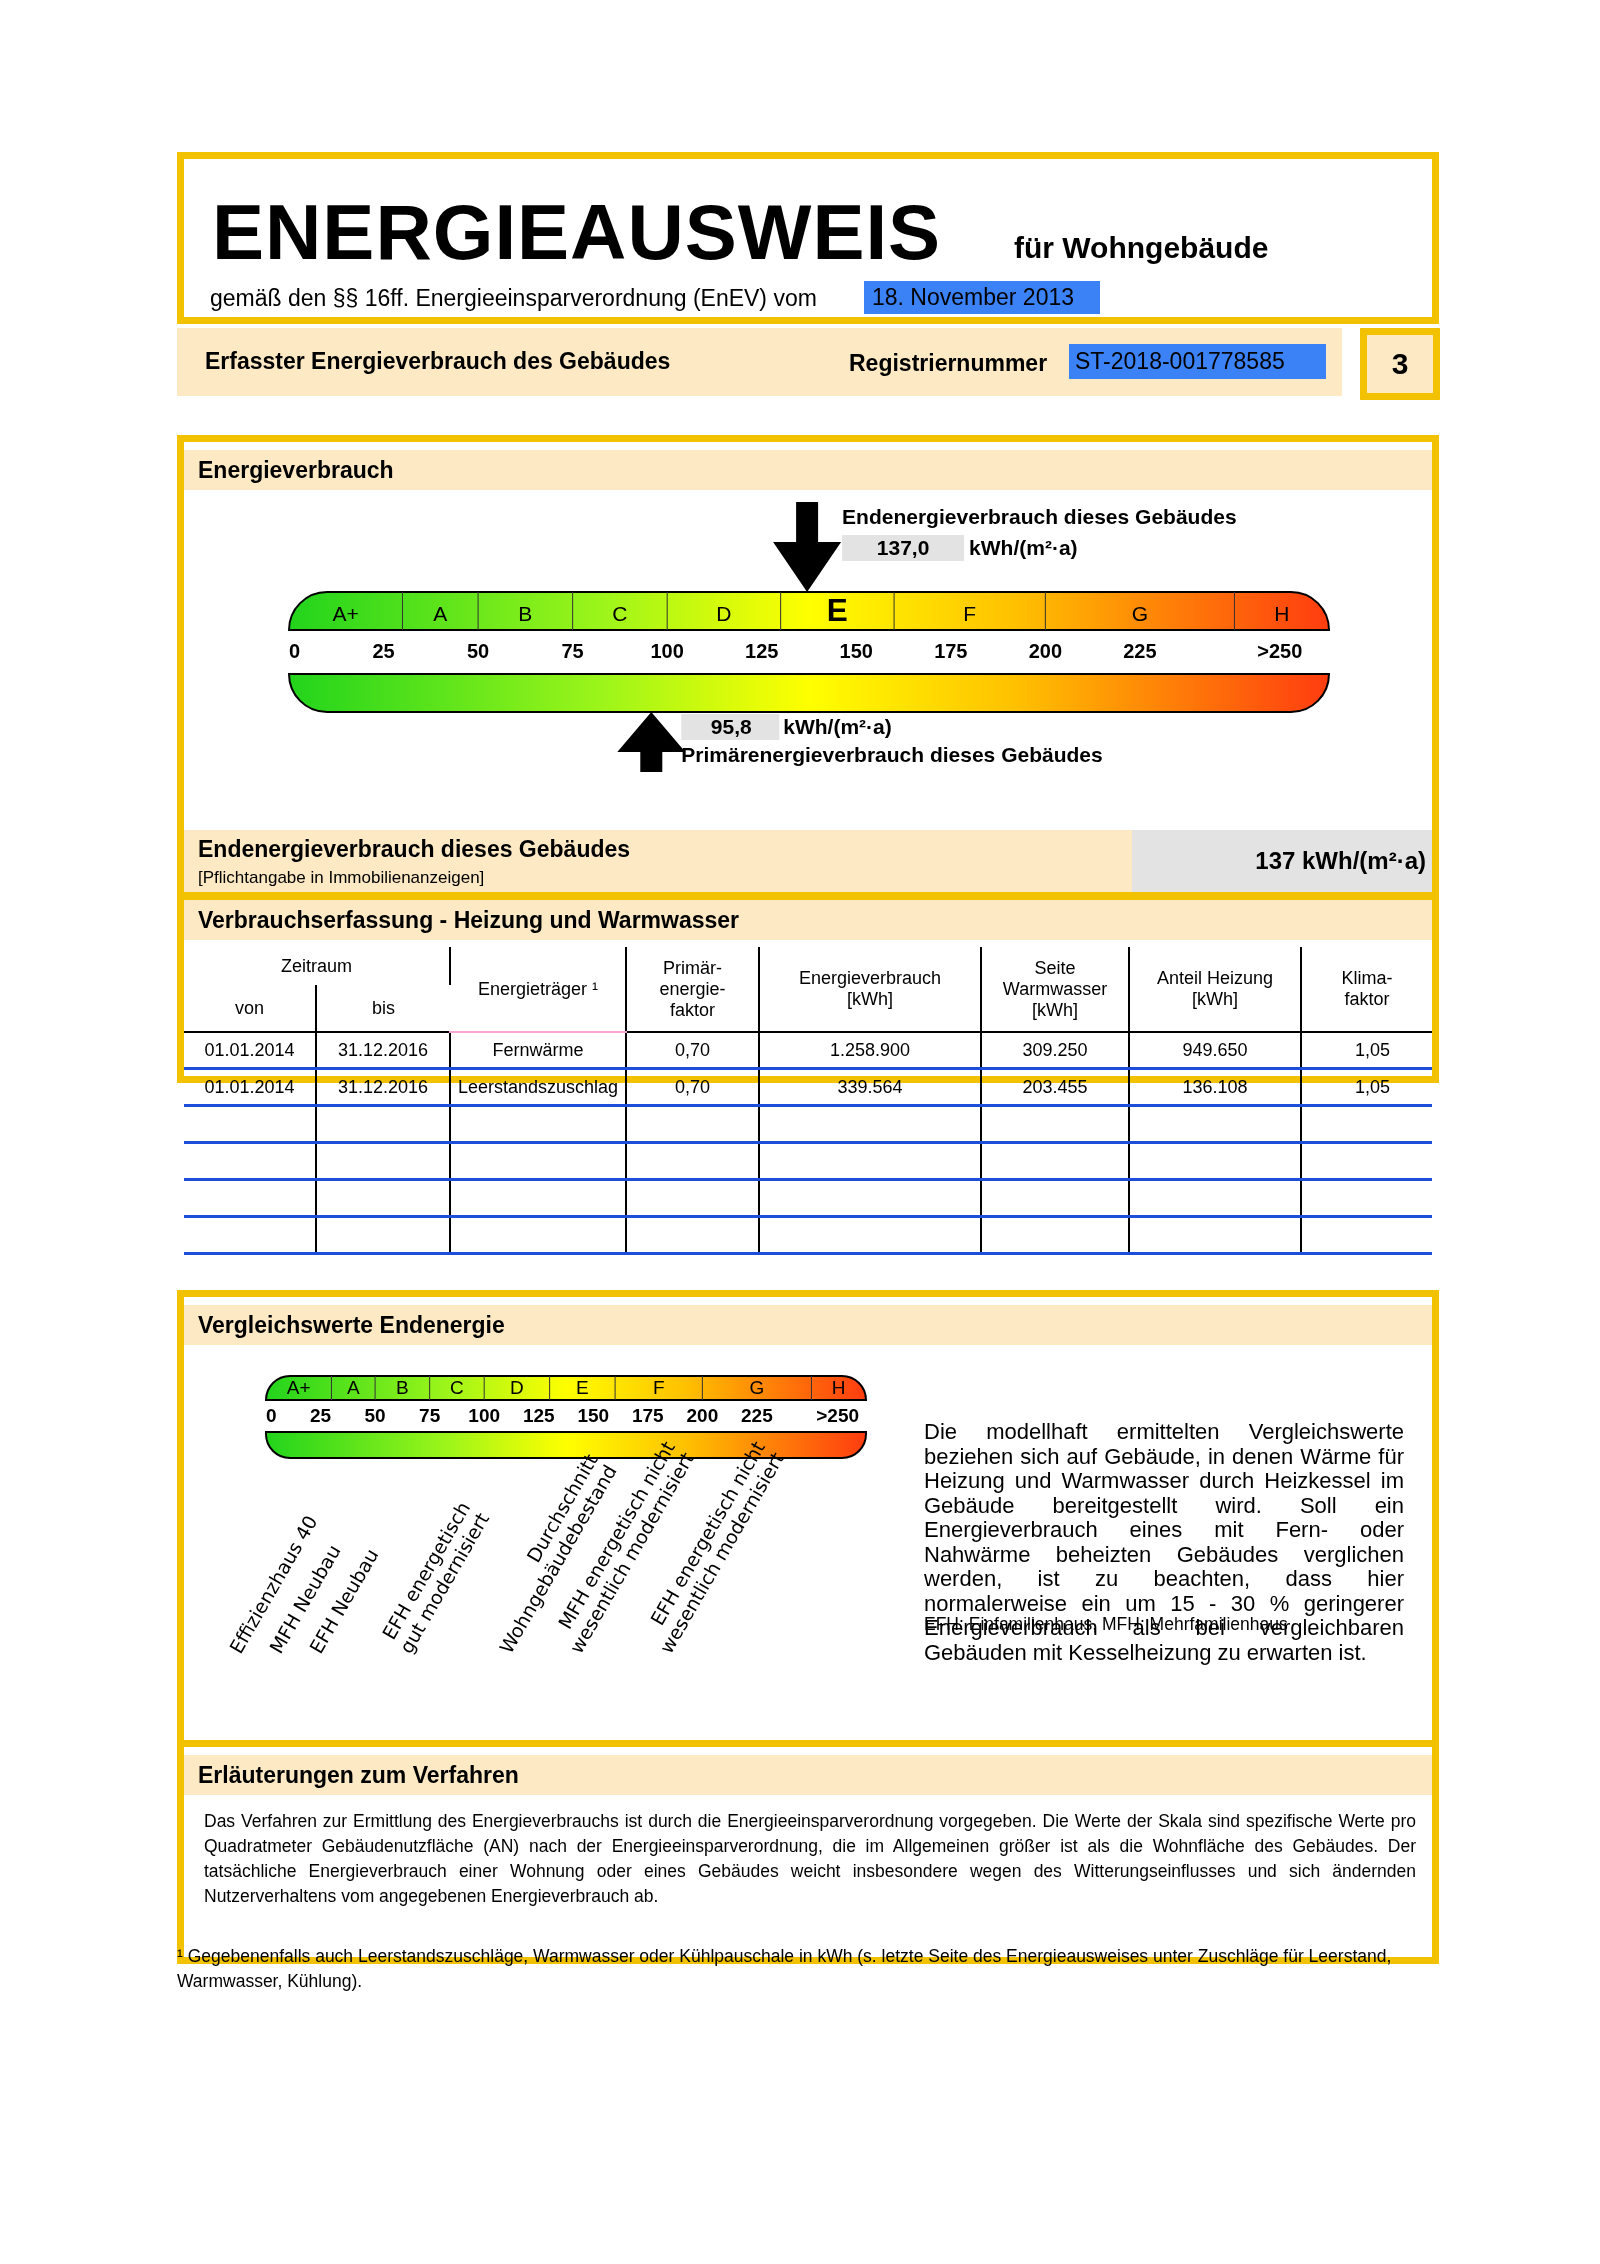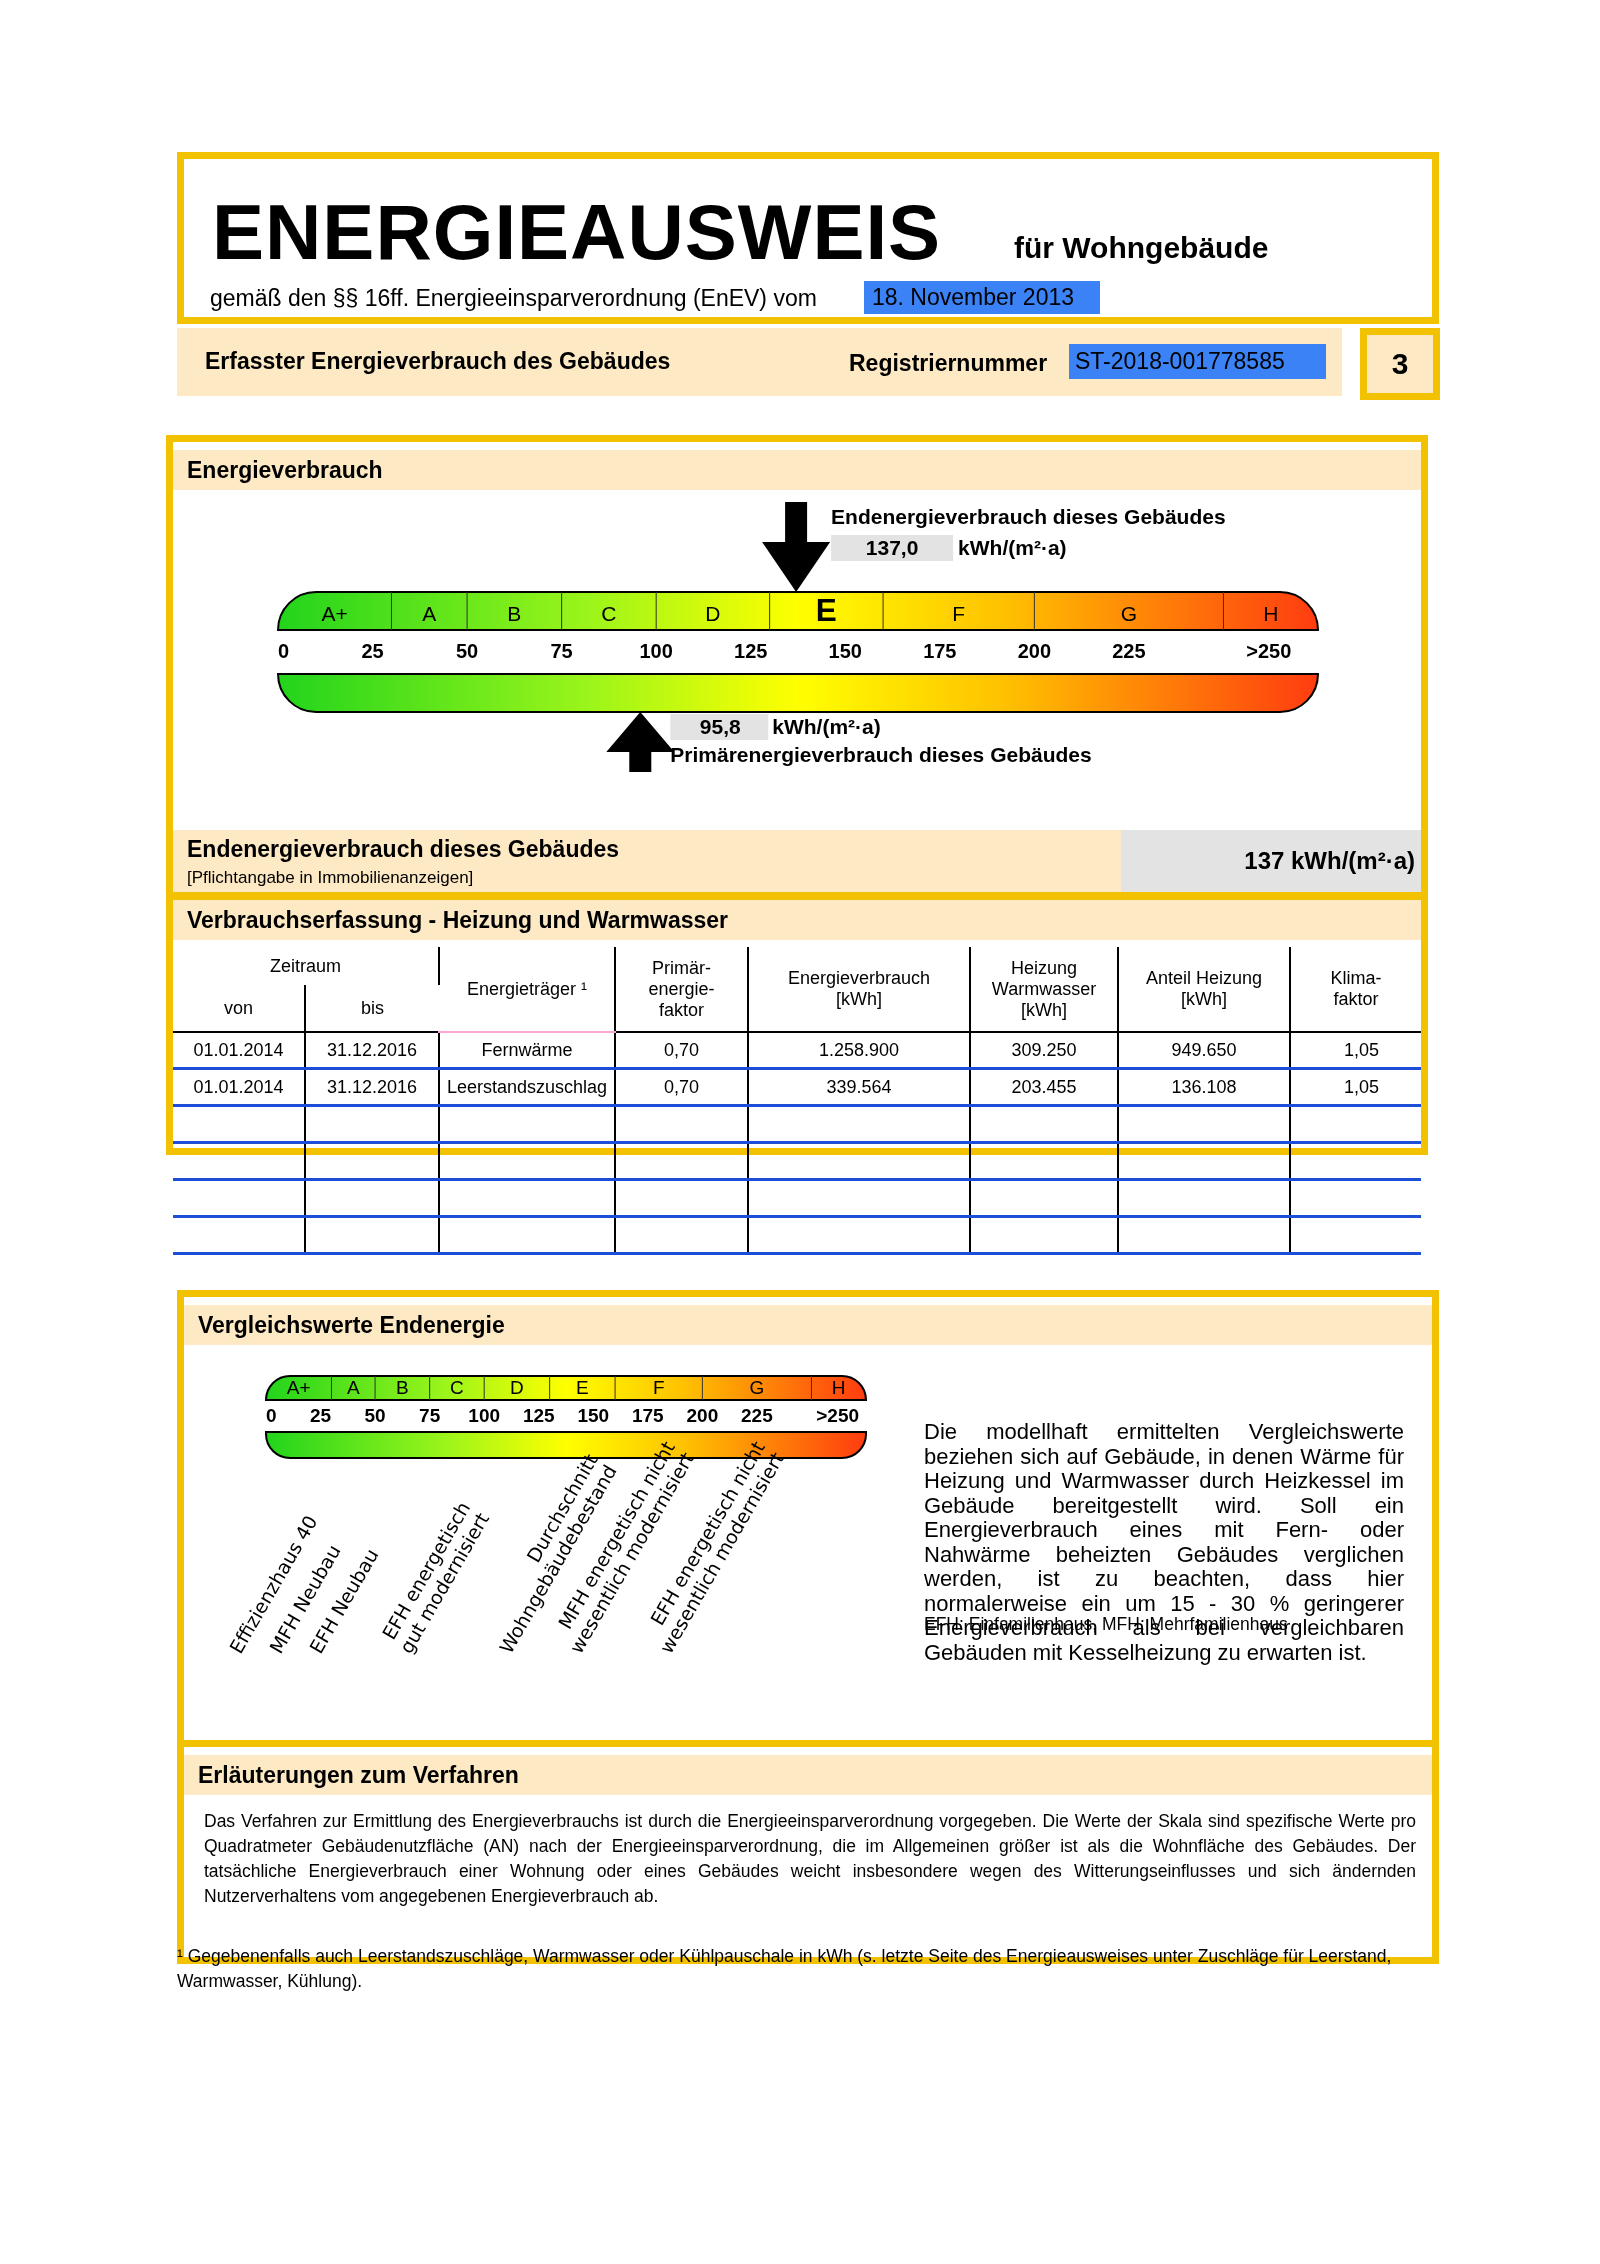--- a/index.html
+++ b/index.html
@@ -16,21 +16,21 @@
   #law { left:26px; top:126px; font-size:23px; }
   #lawdate { left:680px; top:122px; padding:3px 8px; font-size:23px; width:220px; }
 
   #band { left:177px; top:328px; width:1165px; height:68px; }
   #band-left { left:28px; top:20px; font-size:23px; font-weight:bold; }
   #band-regl { left:672px; top:22px; font-size:23px; font-weight:bold; }
   #band-regv { left:892px; top:16px; padding:4px 6px; font-size:23px; width:245px; }
   #pagebox { left:1360px; top:328px; width:80px; height:72px; background:#fde9c4; border:7px solid #f2c200; box-sizing:border-box; font-size:30px; font-weight:bold; display:flex; align-items:center; justify-content:center; }
 
   
-  #ebox { left:166px; top:435px; width:1262px; height:720px; }
+  #ebox { left:177px; top:435px; width:1262px; height:648px; }
   .sechead { position:absolute; left:0; right:0; height:40px; background:#fde9c4; font-size:23px; font-weight:bold; padding-left:14px; line-height:40px; }
   .scale-svg { position:absolute; }
 
   #endrow { position:absolute; left:0; right:0; top:388px; height:62px; background:#fde9c4; }
   #endrow-title { left:14px; top:6px; font-size:23px; font-weight:bold; }
   #endrow-note { left:14px; top:38px; font-size:17px; }
   #endrow-val { position:absolute; right:0; top:0; width:300px; height:62px; background:#e3e3e3; font-size:24px; font-weight:bold; text-align:right; padding-right:6px; box-sizing:border-box; line-height:62px; }
 
   #yellowsep { position:absolute; left:0; right:0; top:450px; height:8px; background:#f2c200; }
 
@@ -141,21 +141,21 @@
         <col style="width:148px">
         <col style="width:172px">
         <col style="width:131px">
     </colgroup>
     <thead>
       <tr>
         <td colspan="2" style="height:38px; border-bottom:none;">Zeitraum</td>
         <td rowspan="2" style="border-bottom:2px solid #f9a8d4;">Energieträger ¹</td>
         <td rowspan="2" style="border-bottom:2px solid #000;"><span>Primär-</span><br><span>energie-</span><br><span>faktor</span></td>
         <td rowspan="2" style="border-bottom:2px solid #000;"><span>Energieverbrauch</span><br><span>[kWh]</span></td>
-        <td rowspan="2" style="border-bottom:2px solid #000;"><span>Heizung</span><br><span>Warmwasser</span><br><span>[kWh]</span></td>
+        <td rowspan="2" style="border-bottom:2px solid #000;"><span>Seite</span><br><span>Warmwasser</span><br><span>[kWh]</span></td>
         <td rowspan="2" style="border-bottom:2px solid #000;"><span>Anteil Heizung</span><br><span>[kWh]</span></td>
         <td rowspan="2" style="border-bottom:2px solid #000;"><span>Klima-</span><br><span>faktor</span></td>
       </tr>
       <tr>
         <td style="height:46px; border-bottom:2px solid #000;">von</td>
         <td style="border-bottom:2px solid #000;">bis</td>
       </tr>
     </thead>
     <tbody id="tbody">
         <tr class="drow">

